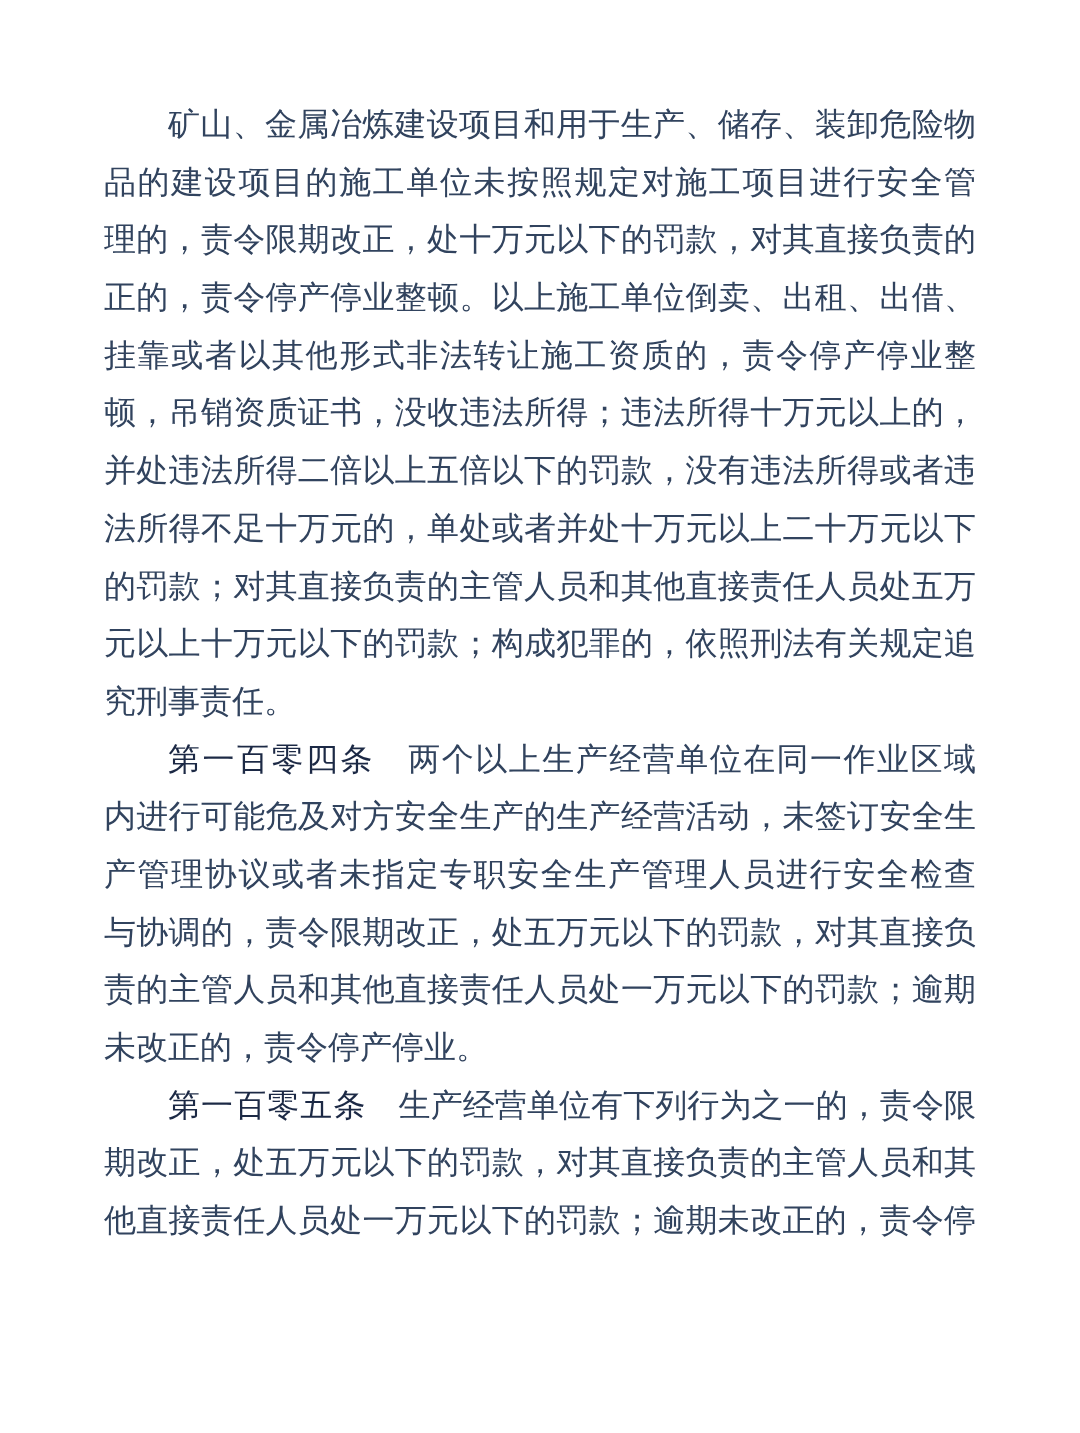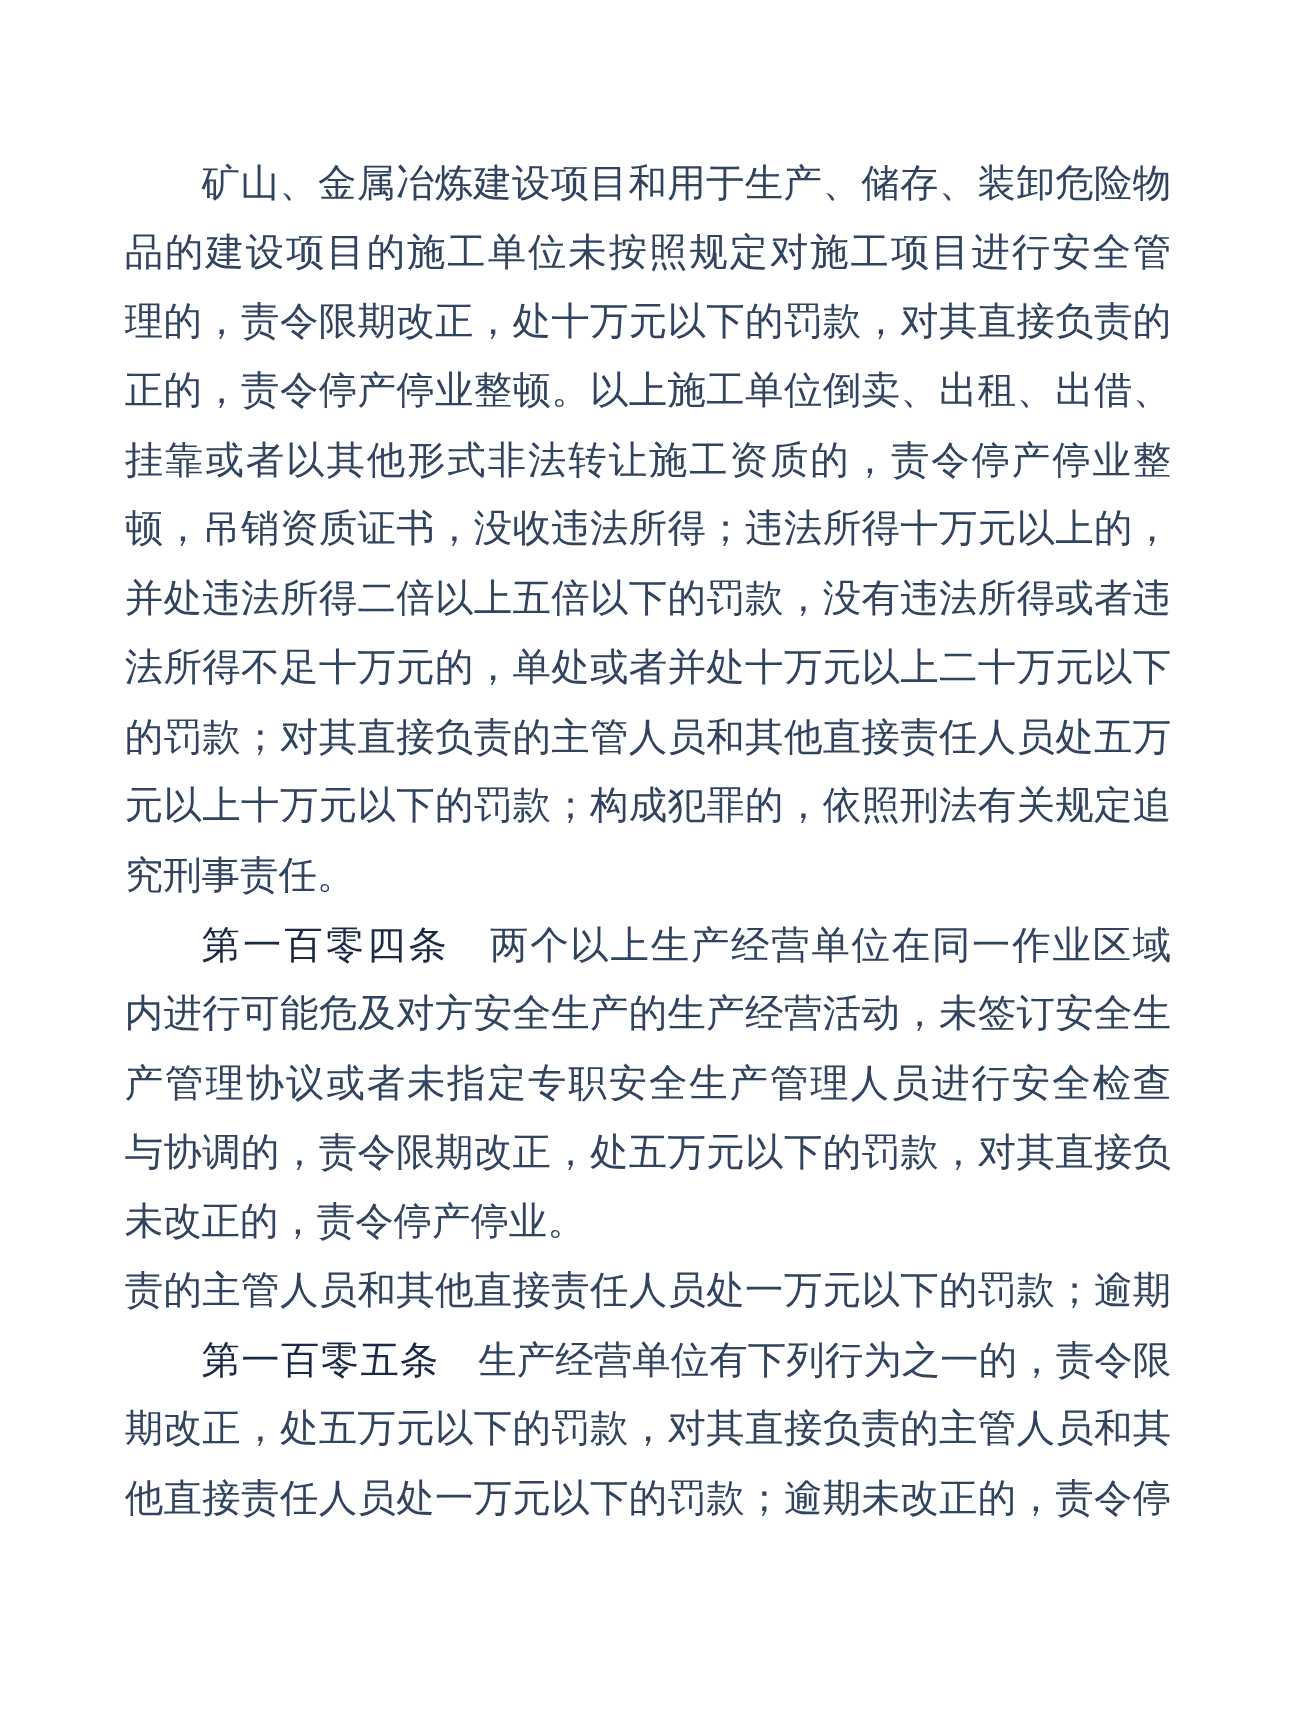--- a/index.html
+++ b/index.html
@@ -10,21 +10,21 @@
   body {
     width: 1080px;
     height: 1433px;
     position: relative;
     overflow: hidden;
     font-family: "Liberation Serif", "DejaVu Serif", serif;
   }
   .doc-page {
     position: absolute;
     left: 104px;
-    top: 124px;
+    top: 96px;
     width: 872px;
   }
   .text-line {
     font-size: 32px;
     line-height: 57.7px;
     height: 57.7px;
     color: var(--text-color, #31435e);
     text-align: justify;
     text-align-last: justify;
     text-justify: inter-character;
@@ -57,18 +57,18 @@
     <div class="text-line">顿，吊销资质证书，没收违法所得；违法所得十万元以上的，</div>
     <div class="text-line">并处违法所得二倍以上五倍以下的罚款，没有违法所得或者违</div>
     <div class="text-line">法所得不足十万元的，单处或者并处十万元以上二十万元以下</div>
     <div class="text-line">的罚款；对其直接负责的主管人员和其他直接责任人员处五万</div>
     <div class="text-line">元以上十万元以下的罚款；构成犯罪的，依照刑法有关规定追</div>
     <div class="text-line last">究刑事责任。</div>
     <div class="text-line indent"><span class="article-number">第一百零四条</span>　两个以上生产经营单位在同一作业区域</div>
     <div class="text-line">内进行可能危及对方安全生产的生产经营活动，未签订安全生</div>
     <div class="text-line">产管理协议或者未指定专职安全生产管理人员进行安全检查</div>
     <div class="text-line">与协调的，责令限期改正，处五万元以下的罚款，对其直接负</div>
+    <div class="text-line">责的主管人员和其他直接责任人员处一万元以下的罚款；逾期</div>
     <div class="text-line last">未改正的，责令停产停业。</div>
-    <div class="text-line">责的主管人员和其他直接责任人员处一万元以下的罚款；逾期</div>
     <div class="text-line indent"><span class="article-number">第一百零五条</span>　生产经营单位有下列行为之一的，责令限</div>
     <div class="text-line">期改正，处五万元以下的罚款，对其直接负责的主管人员和其</div>
     <div class="text-line">他直接责任人员处一万元以下的罚款；逾期未改正的，责令停</div>
   </div>
 
 </body></html>

